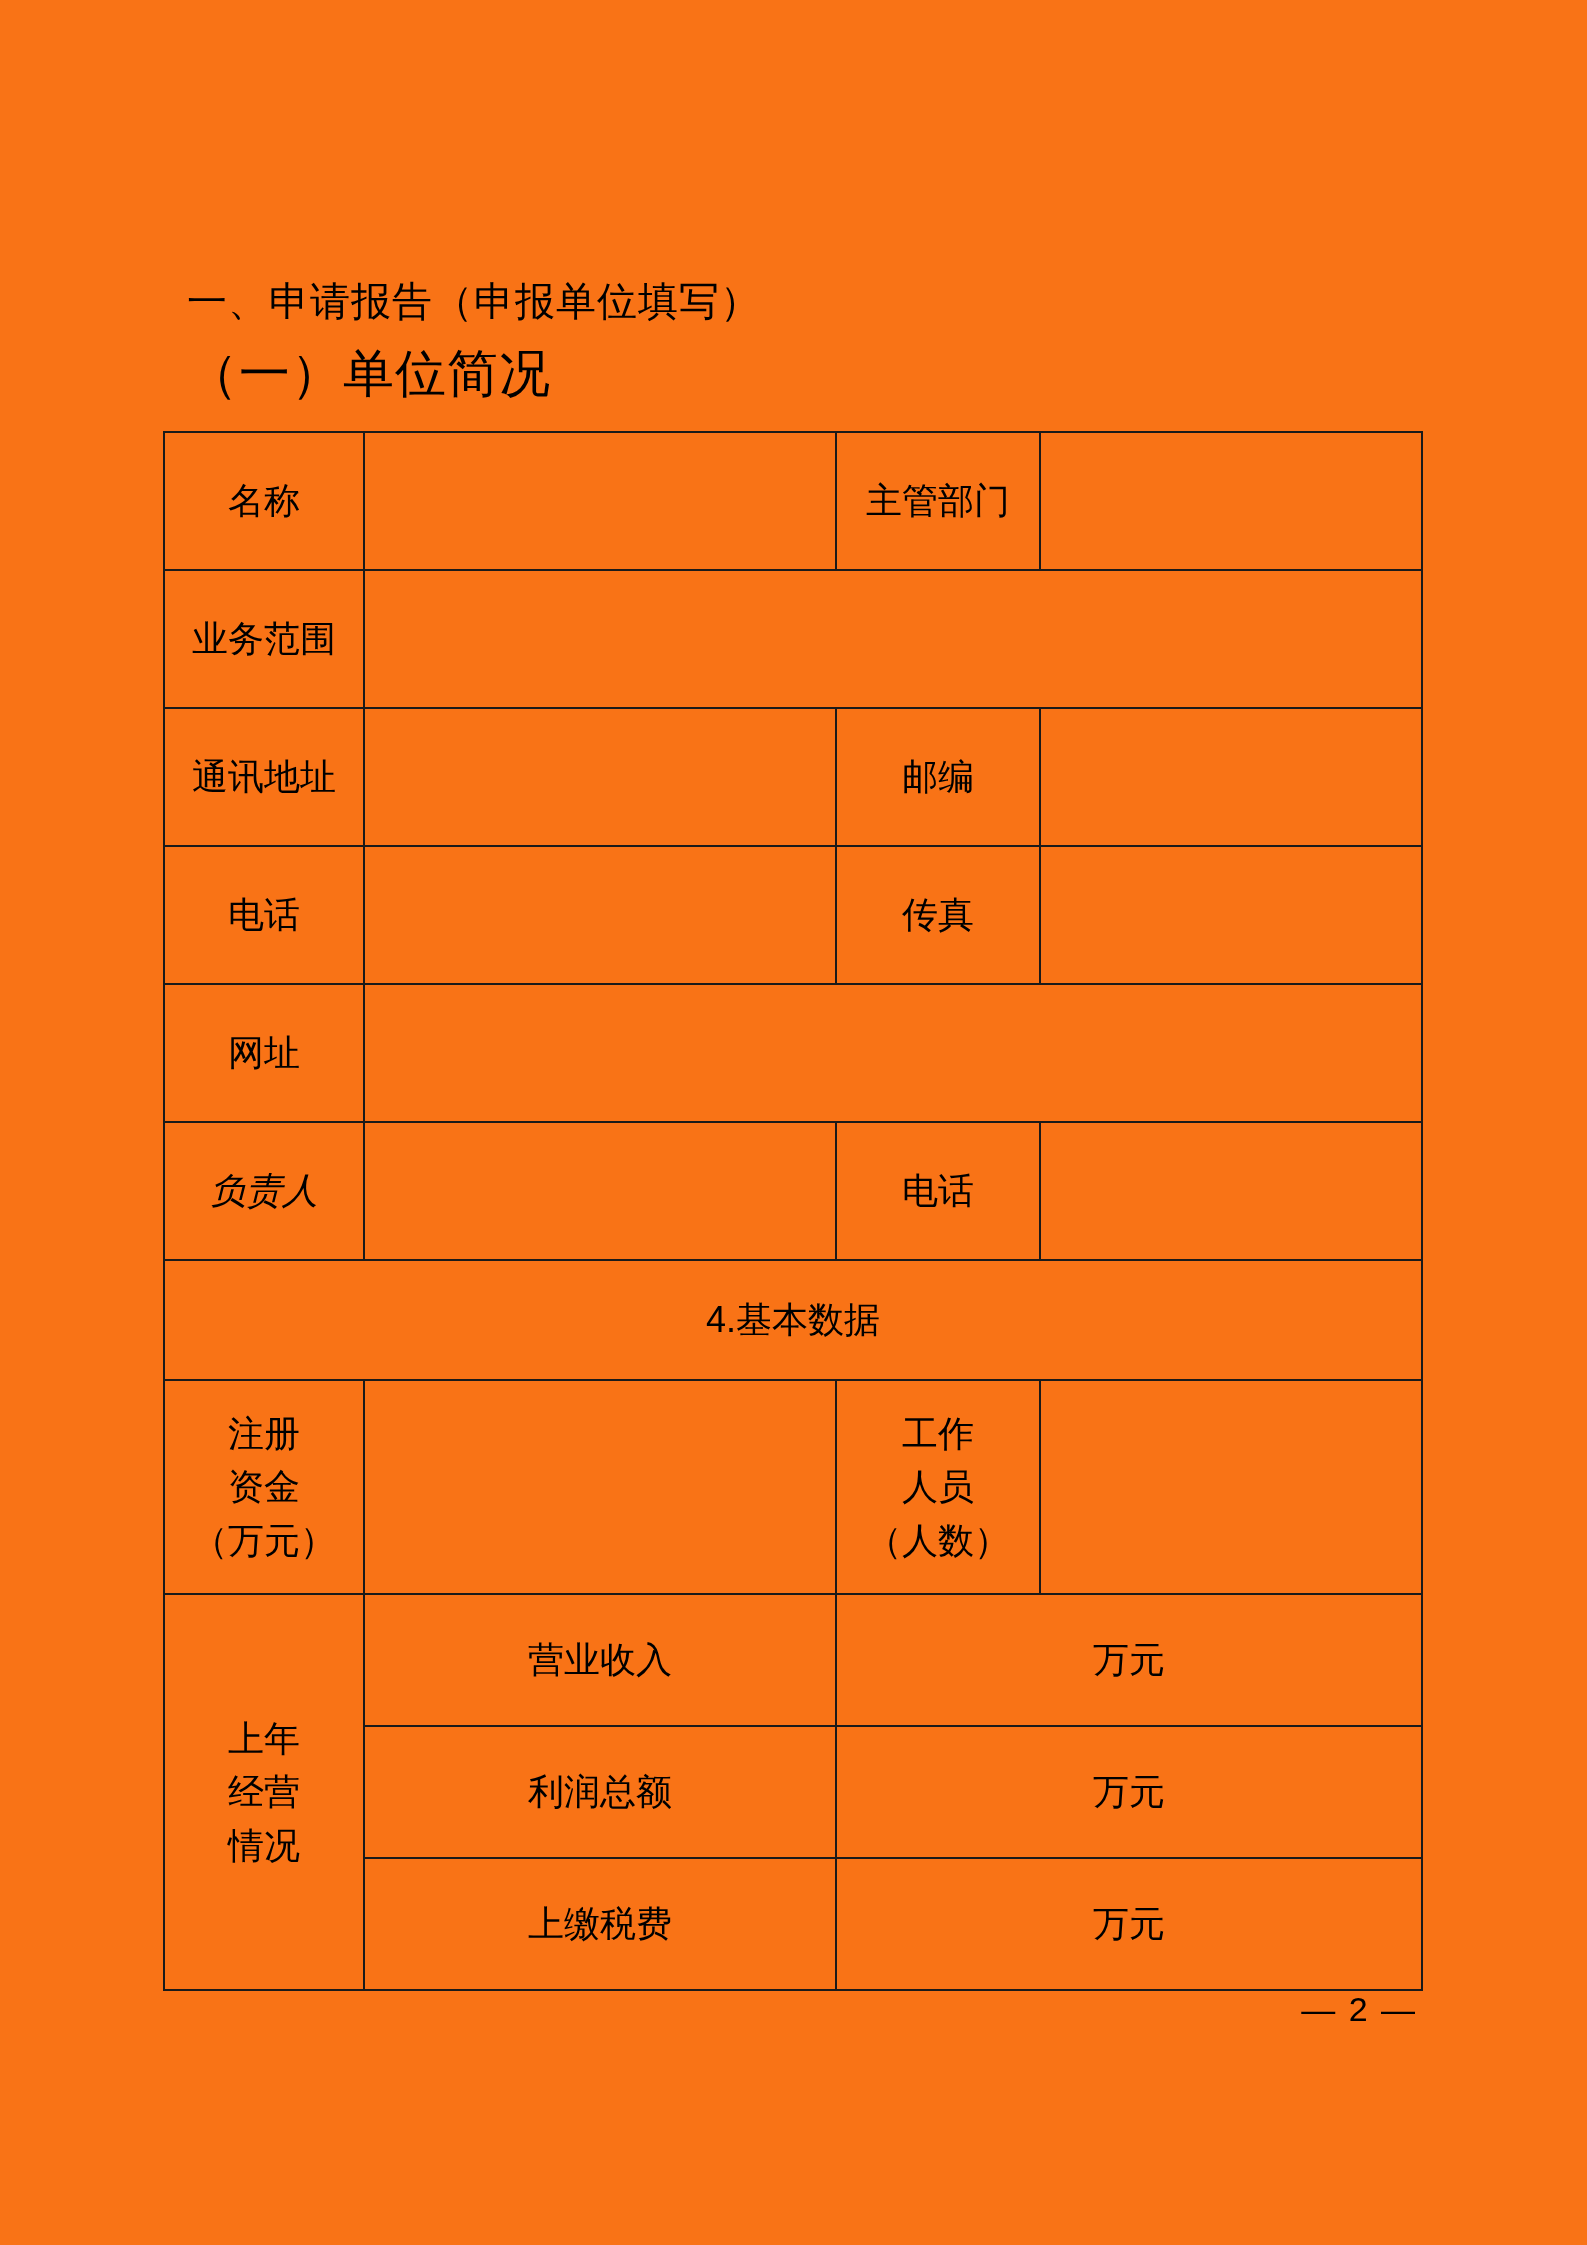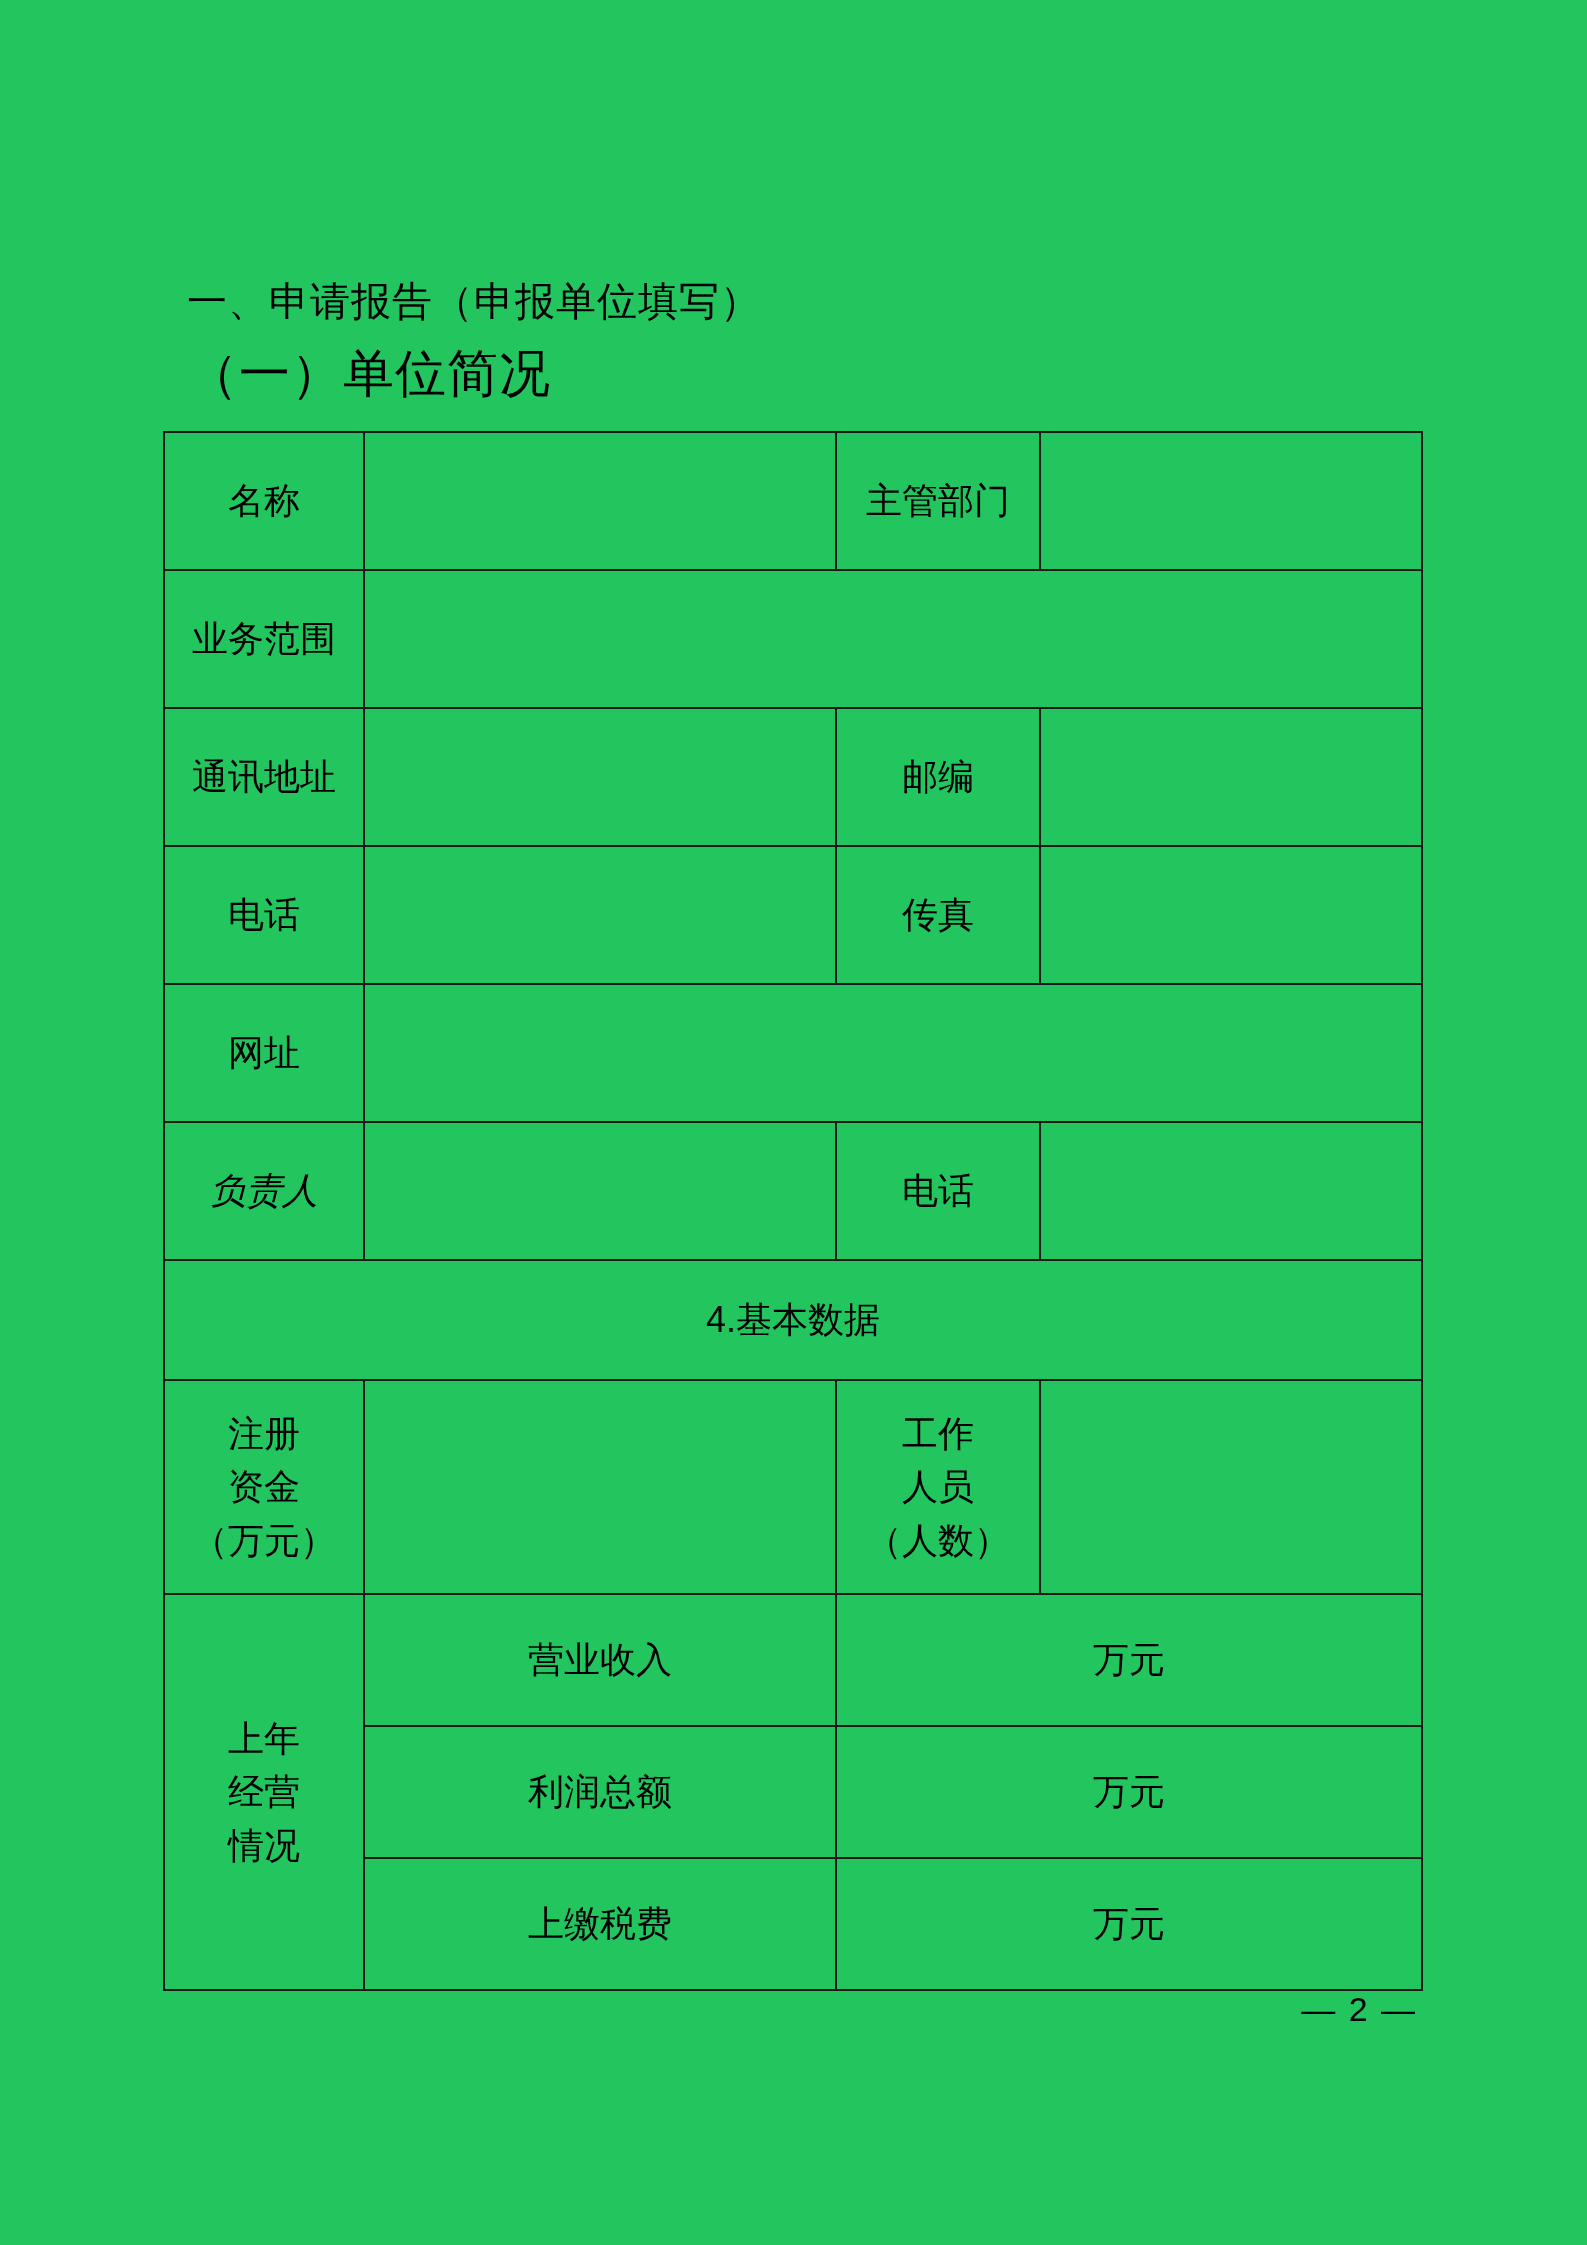--- a/index.html
+++ b/index.html
@@ -9,21 +9,21 @@
     background: #ffffff;
   }
   body {
     font-family: "Liberation Sans", "DejaVu Sans", sans-serif;
     color: #000000;
   }
   .page {
     position: relative;
     width: 1587px;
     height: 2245px;
-    background: #22c55e;
+    background: #f97316;
     box-sizing: border-box;
     overflow: hidden;
   }
   .content {
     position: absolute;
     left: 163px;
     top: 270px;
     width: 1260px;
   }
   .heading {

